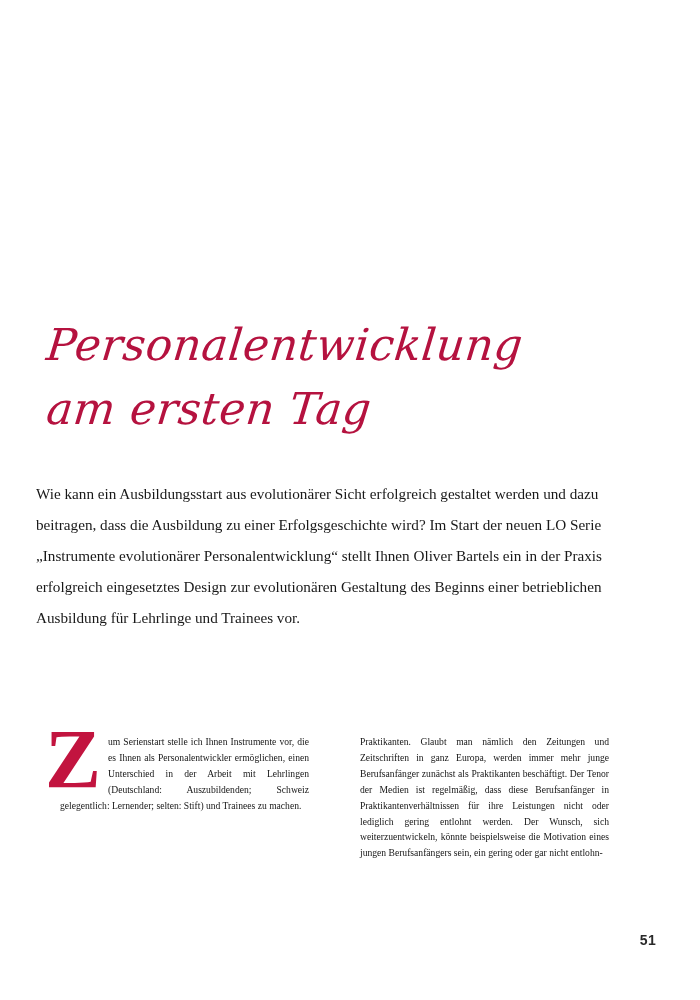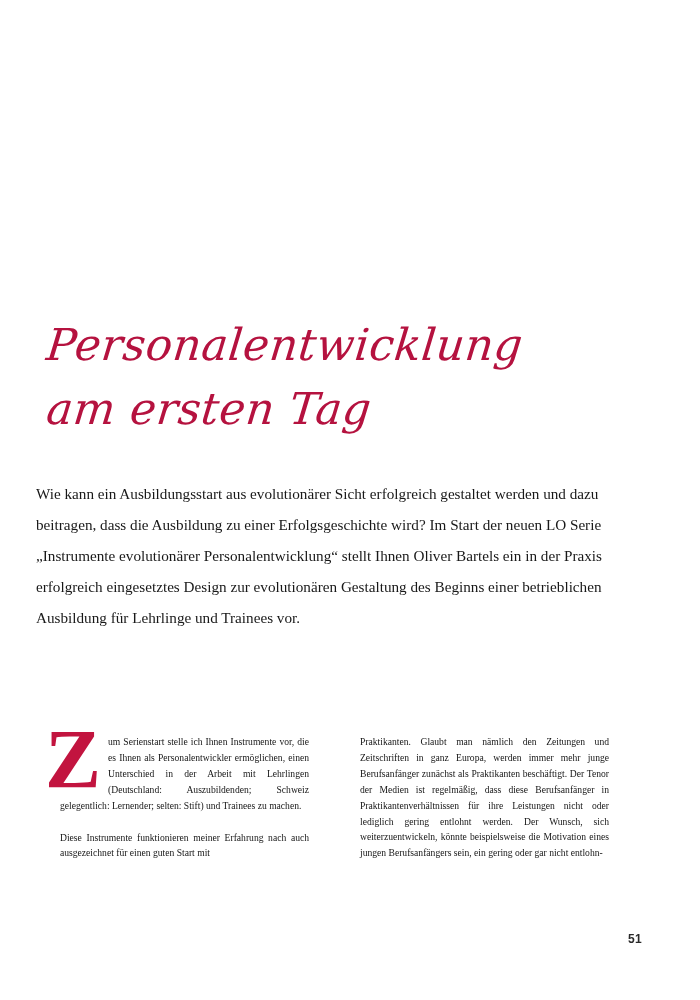--- a/index.html
+++ b/index.html
@@ -97,23 +97,23 @@
     font-weight: 700;
     font-size: 84px;
     line-height: 68px;
     padding: 6px 7px 0 1px;
     margin-top: 2px;
   }
 
   
   .folio {
     position: absolute;
-    right: 58px;
+    right: 44px;
     top: 932px;
-    font-size: 12px;
+    font-size: 14px;
     font-weight: 700;
     letter-spacing: 0.3px;
     color: #2a2a2a;
     font-family: "Liberation Sans", sans-serif;
   }
 </style>
 </head>
 <body>
 
 <div class="page">
@@ -123,21 +123,20 @@
     <div class="title-line title-line-2">am ersten Tag</div>
   </div>
 
   <div class="lead">Wie kann ein Ausbildungsstart aus evolutionärer Sicht erfolgreich gestaltet werden und dazu beitragen, dass die Ausbildung zu einer Erfolgsgeschichte wird? Im Start der neuen LO Serie „Instrumente evolutionärer Personalentwicklung“ stellt Ihnen Oliver Bartels ein in der Praxis erfolgreich eingesetztes Design zur evolutionären Gestaltung des Beginns einer betrieblichen Ausbildung für Lehrlinge und Trainees vor.</div>
 
   <div class="columns">
 
     <div class="column">
       <span class="dropcap">Z</span>
       <p>um Serienstart stelle ich Ihnen Instrumente vor, die es Ihnen als Personalentwickler ermöglichen, einen Unterschied in der Arbeit mit Lehrlingen (Deutschland: Auszubildenden; Schweiz gelegentlich: Lernender; selten: Stift) und Trainees zu machen.</p>
-      <p>Diese Instrumente funktionieren meiner Erfahrung nach auch ausgezeichnet für einen guten Start mit</p>
     </div>
 
     <div class="column">
       <p>Praktikanten. Glaubt man nämlich den Zeitungen und Zeitschriften in ganz Europa, werden immer mehr junge Berufsanfänger zunächst als Praktikanten beschäftigt. Der Tenor der Medien ist regelmäßig, dass diese Berufsanfänger in Praktikantenverhältnissen für ihre Leistungen nicht oder lediglich gering entlohnt werden. Der Wunsch, sich weiterzuentwickeln, könnte beispielsweise die Motivation eines jungen Berufsanfängers sein, ein gering oder gar nicht entlohn-</p>
     </div>
 
   </div>
 
   <div class="folio">51</div>
 

